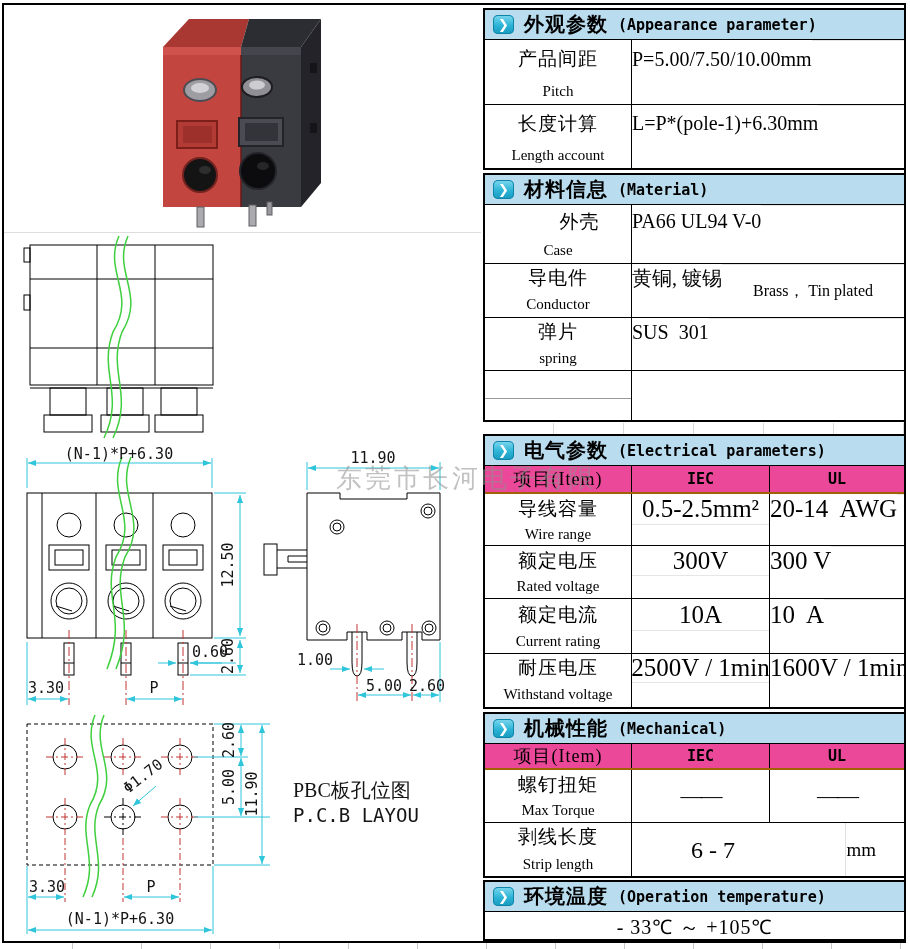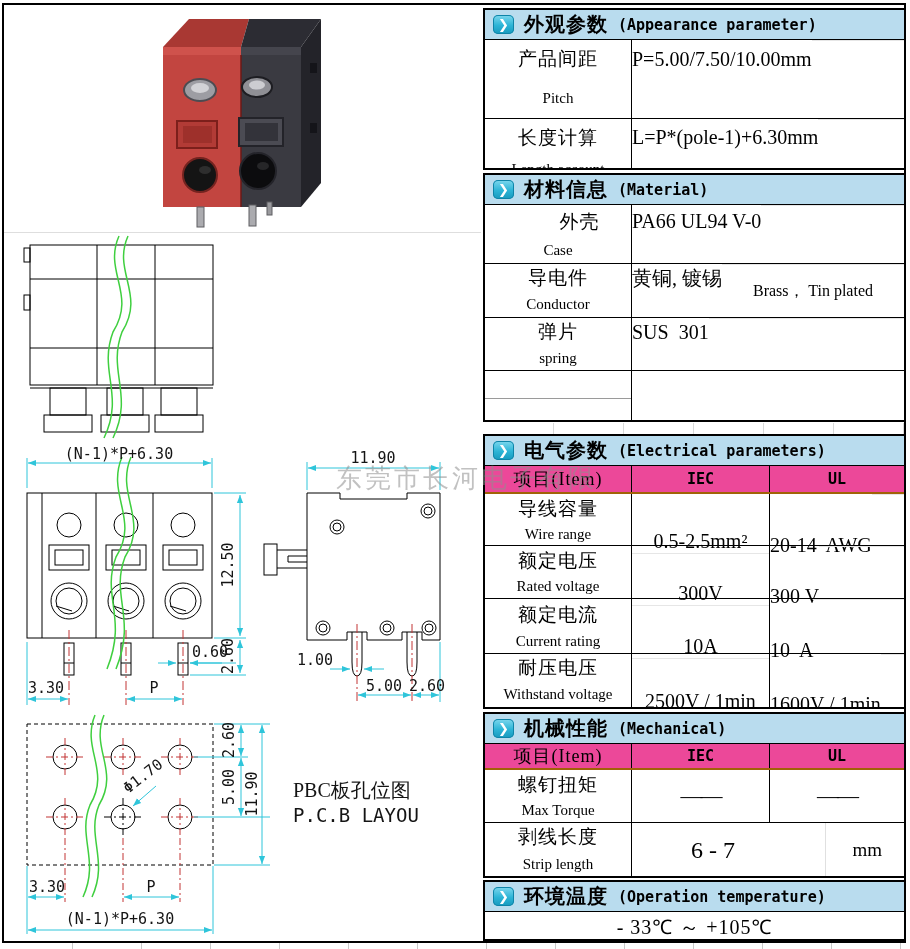--- a/index.html
+++ b/index.html
@@ -29,29 +29,29 @@
   .vsub{flex:1;font-size:16px;display:flex;align-items:center;justify-content:center;
         border-top:1px solid #e6e6e6;white-space:pre;}
   .ghdr{background:#ec4899;display:flex;box-sizing:border-box;border-bottom:2px solid #a16207;}
   .ghdr .gitem{width:147px;border-right:1px solid #000;box-sizing:border-box;font-size:18px;
                display:flex;align-items:center;justify-content:center;letter-spacing:1px;}
   .ghdr .gcol{font-size:15px;font-weight:bold;font-family:"DejaVu Sans Mono",monospace;
               display:flex;align-items:center;justify-content:center;}
   .c-iec{width:138px;border-right:1px solid #000;box-sizing:border-box;display:flex;
          flex-direction:column;flex:0 0 auto;min-width:0;}
   .c-ul{flex:1;display:flex;flex-direction:row;min-width:0;}
-  .cell-v{font-size:20px;display:flex;align-items:center;justify-content:center;white-space:pre;margin-top:36px;}
+  .cell-v{font-size:25px;display:flex;align-items:center;justify-content:center;white-space:pre;}
   .cell-fill{flex:1;border-top:1px solid #e6e6e6;}
   .fullcenter{flex:1;display:flex;align-items:center;justify-content:center;font-size:20px;white-space:pre;}
   .dash{letter-spacing:-2px;font-size:22px;}
   .striprow-val{flex:1;position:relative;}
   .strip-num{position:absolute;left:0;right:110px;top:0;bottom:0;display:flex;align-items:center;
              justify-content:center;font-size:24px;white-space:pre;}
-  .strip-unit{position:absolute;right:22px;top:0;bottom:0;display:flex;align-items:center;
-              font-size:19px;border-left:1px solid #e0e0e0;padding-left:26px;}
+  .strip-unit{position:absolute;right:28px;top:0;bottom:0;display:flex;align-items:center;
+              font-size:19px;border-left:1px solid #e0e0e0;}
   .temp-val{height:29px;display:flex;align-items:center;justify-content:center;font-size:20px;
             letter-spacing:1px;white-space:pre;}
   
   .wm{position:absolute;left:336px;top:461px;font-size:26px;letter-spacing:3px;color:#8f8f8f;
       opacity:.55;z-index:40;white-space:nowrap;pointer-events:none;}
   
   .grid-strip{background:repeating-linear-gradient(90deg,transparent 0 68px,#c9c9c9 68px 69px);}
   .gapgrid{position:absolute;left:484px;width:420px;background:
            repeating-linear-gradient(90deg,transparent 0 69px,#d9d9d9 69px 70px);}
   svg text{font-family:"DejaVu Sans Mono",monospace;font-size:15px;fill:#141414;}
@@ -295,21 +295,21 @@
     <text x="293" y="565" class="cjk">PBC板孔位图</text>
     <text x="293" y="590" style="font-size:19px;">P.C.B LAYOU</text>
   </svg>
 
   <div class="sec" style="top:8px;height:162px;">
     <div class="sec-hd">
       <span class="arr">❯</span>
       <span class="t-cn">外观参数</span>
       <span class="t-en">(Appearance parameter)</span>
     </div>
-    <div class="row" style="height:79px;">
+    <div class="row" style="height:65px;">
       <div class="lblcol">
         <div class="cn" style="height:38px;">产品间距</div>
         <div class="en">Pitch</div>
       </div>
       <div class="valcol">
         <div class="vmain" style="height:38px;">P=5.00/7.50/10.00mm</div>
         <div class="vsub"></div>
       </div>
     </div>
     <div class="row" style="height:63px;">

